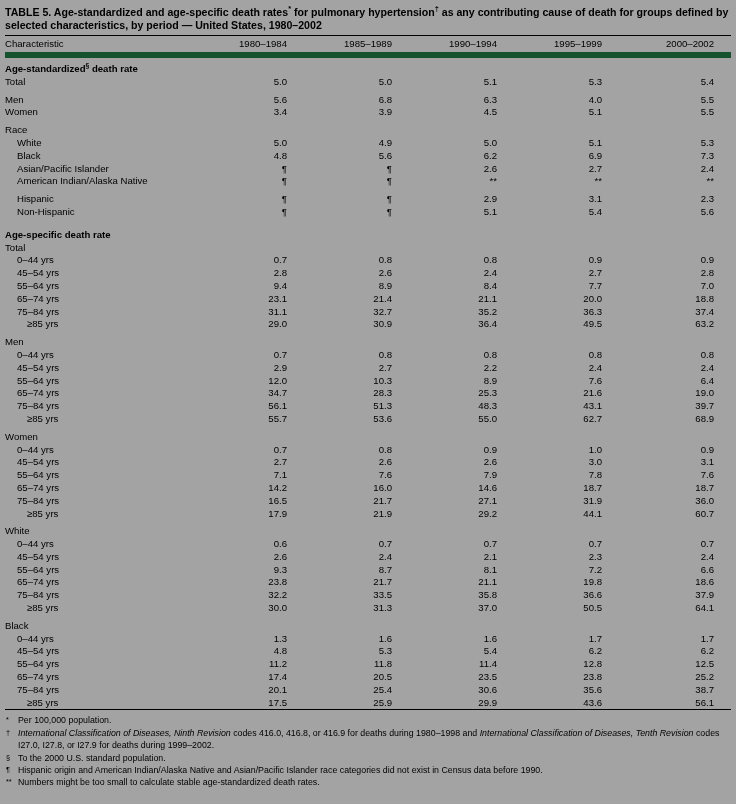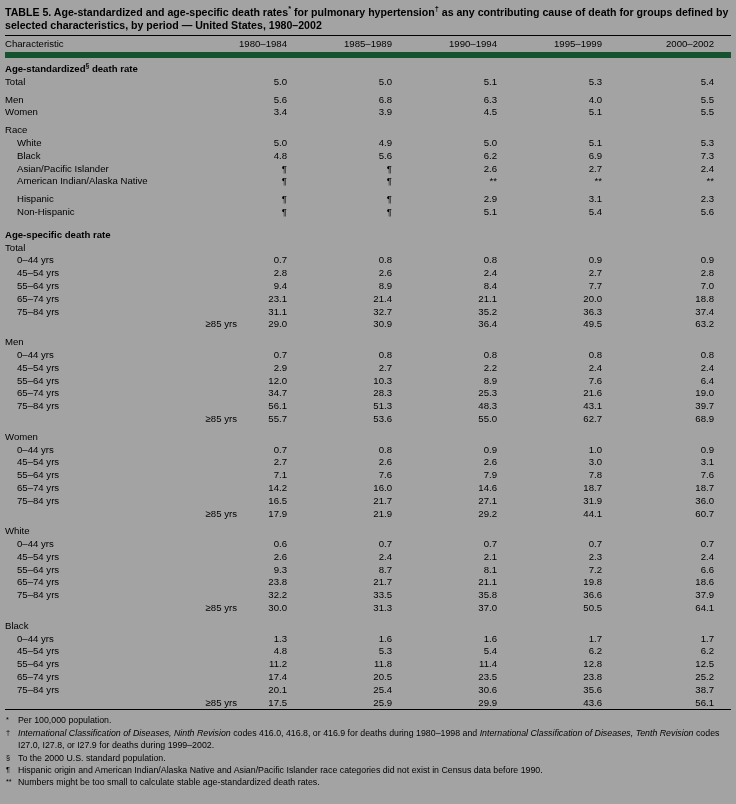--- a/index.html
+++ b/index.html
@@ -29,21 +29,21 @@
   thead th:last-child { padding-right:17px; }
   tbody td {
     font-size:9.6px; line-height:12.8px; padding:0;
     vertical-align:bottom; white-space:nowrap;
   }
   tbody td.num { text-align:right; padding-right:5px; }
   tbody tr td:nth-child(6) { padding-right:17px; }
   tr.r-section td { font-weight:bold; padding-top:5px; }
   tr.r-spacer td { height:5px; line-height:5px; font-size:1px; }
   tr.ind-1 td.lbl { padding-left:12px; }
-  tr.ind-2 td.lbl { padding-left:22px;text-align:right; }
+  tr.ind-2 td.lbl { padding-left:22px; }
   .footnotes { margin-top:4px; width:726px; }
   .footnote {
     font-size:8.8px; line-height:12.4px;
     padding-left:13px; position:relative;
   }
   .footnote .marker {
     position:absolute; left:1px; top:1px;
     font-size:7.3px; line-height:10px; vertical-align:baseline;
   }
 </style>

